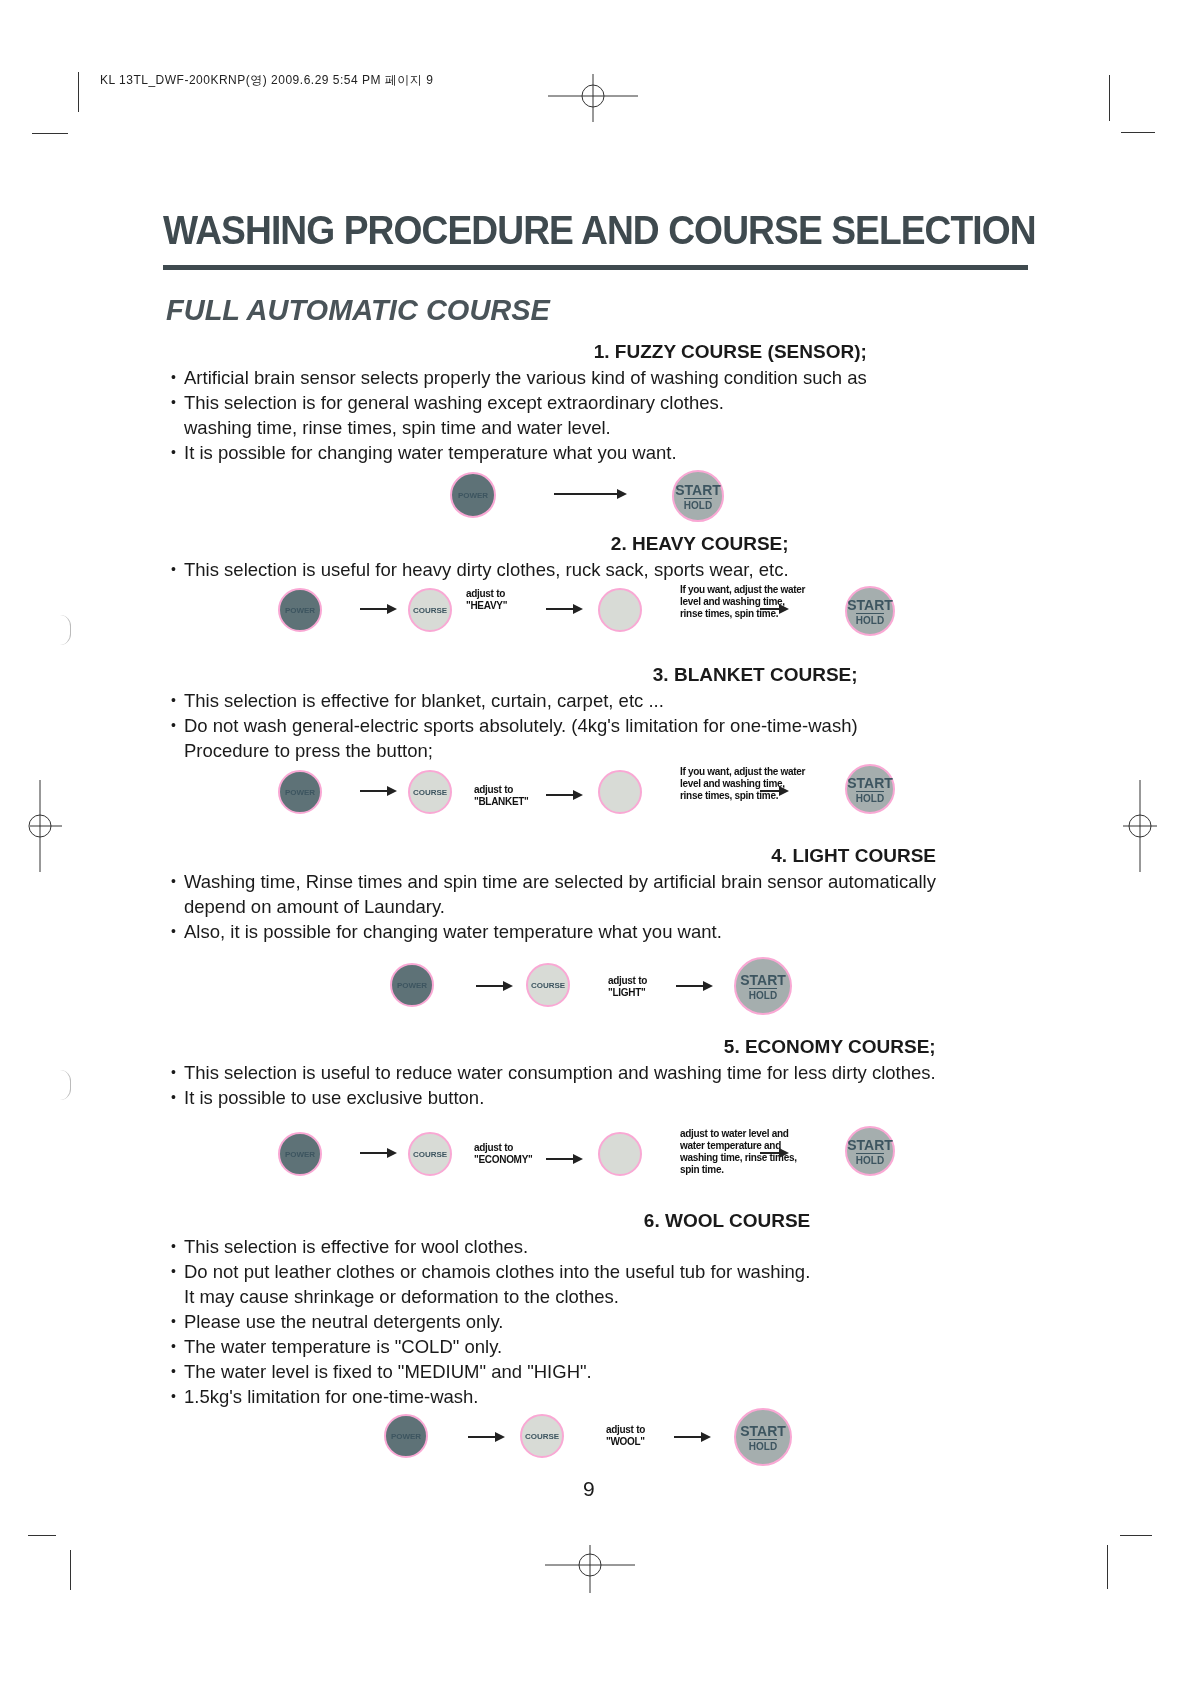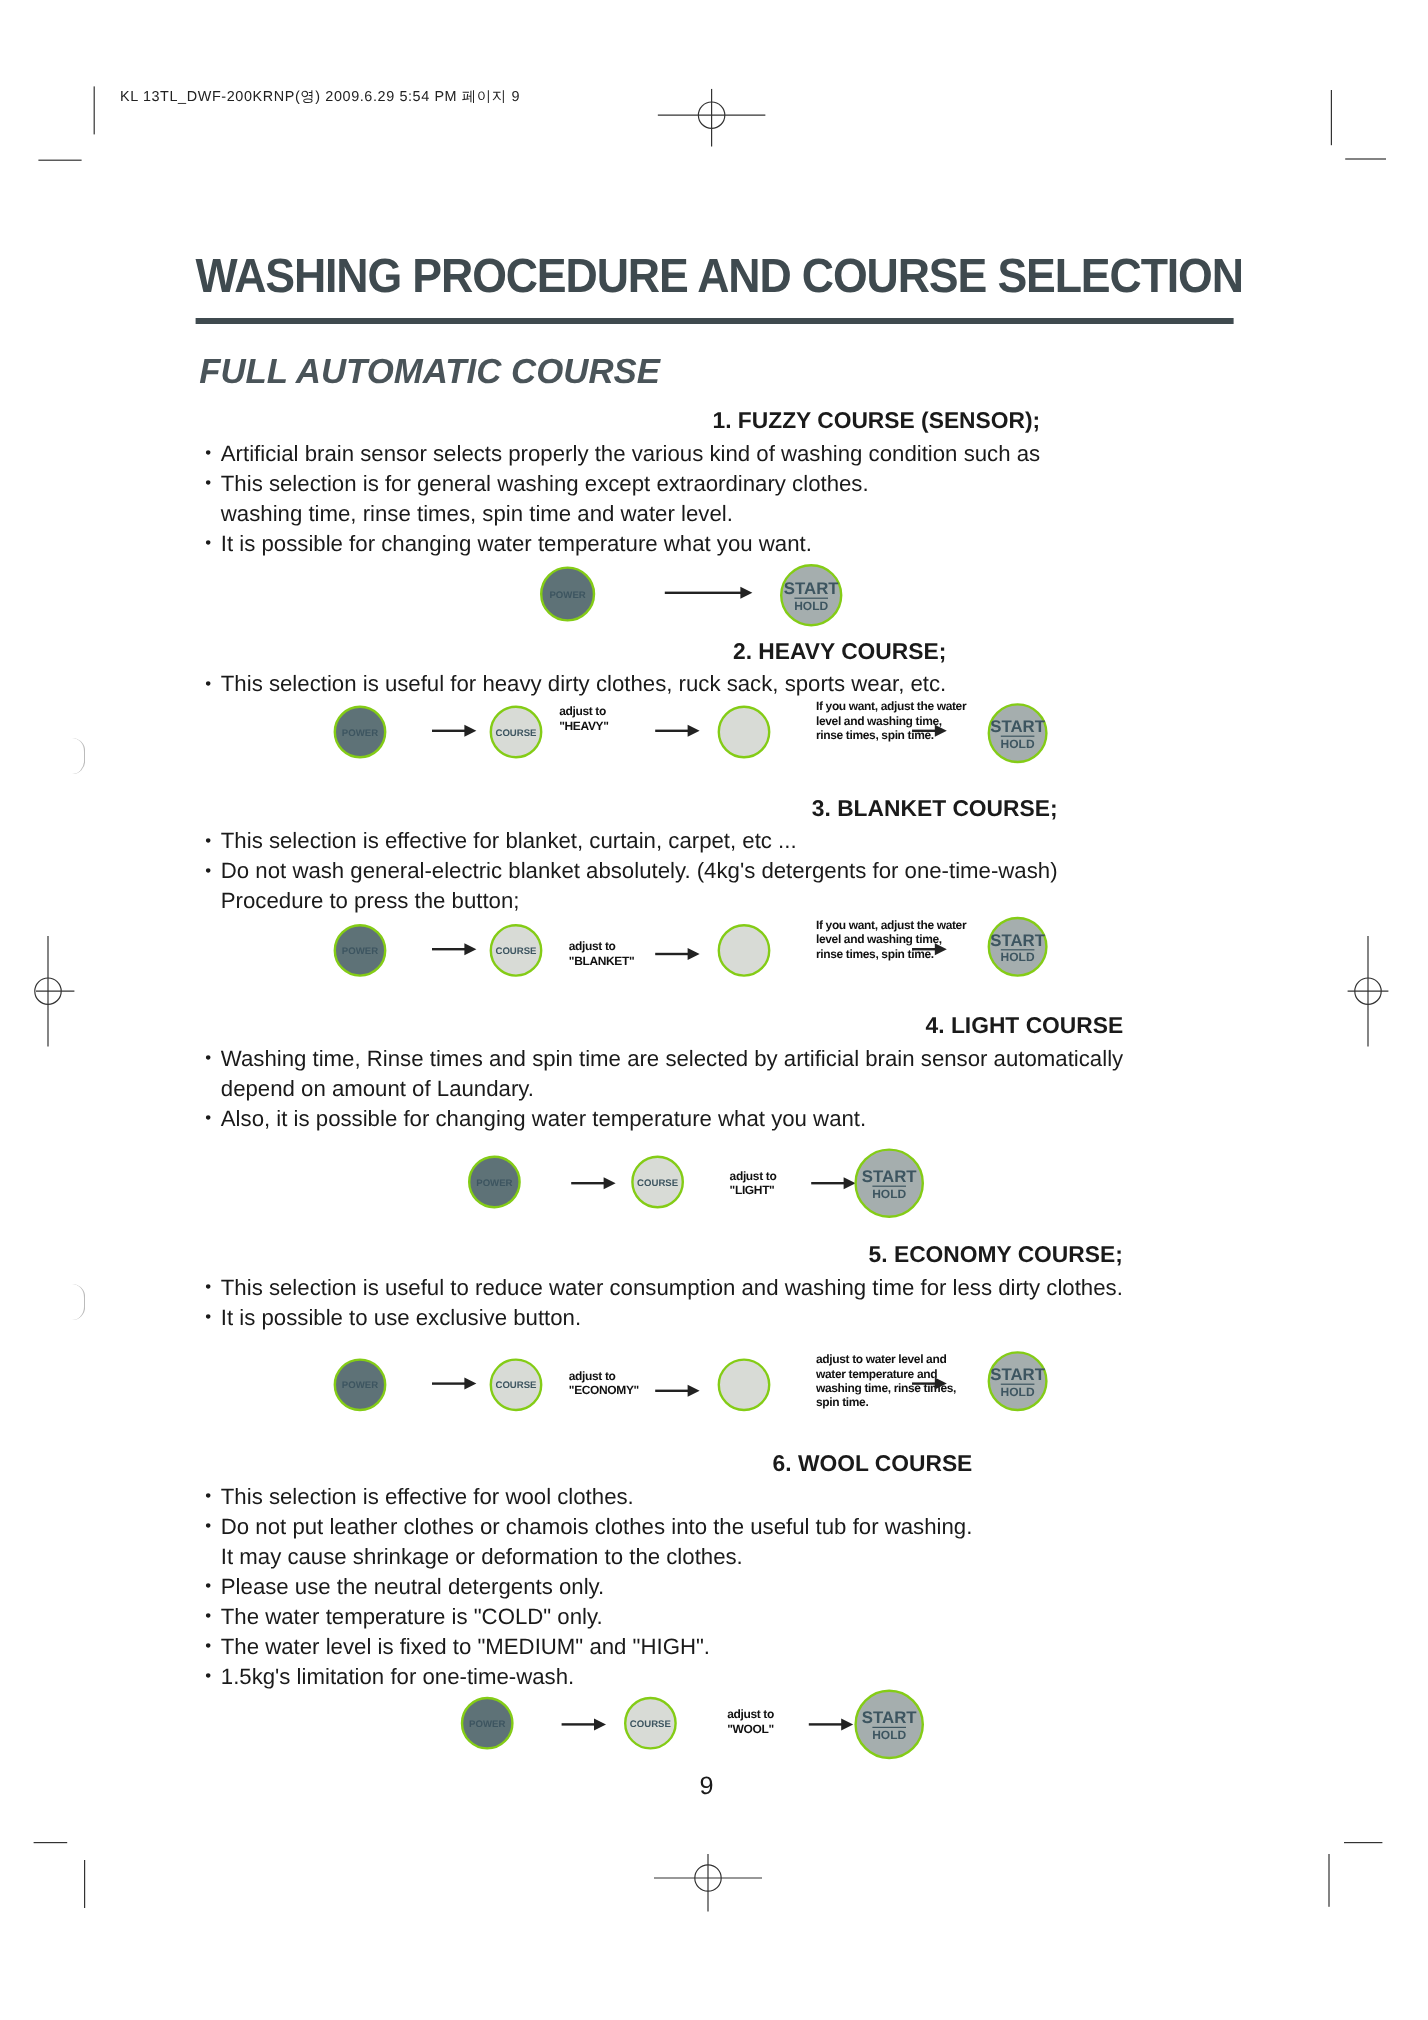--- a/index.html
+++ b/index.html
@@ -13,25 +13,25 @@
                   letter-spacing: -1px; transform: scaleX(0.93); transform-origin: left top; white-space: nowrap; }
     .title-rule { left: 163px; top: 265px; width: 865px; height: 5px; background: #3f4a4f; }
     .section-title { left: 166px; top: 294px; font-size: 29px; font-weight: bold; font-style: italic; color: #4a5459; }
     .course { position: absolute; left: 160px; }
     .course h2 { margin: 0; font-size: 19px; font-weight: bold; color: #1a1a1a; text-align: right; }
     .course ul { margin: 2px 0 0 0; padding: 0 0 0 24px; list-style: none; }
     .course li { font-size: 18.5px; line-height: 25px; position: relative; }
     .course li::before { content: "•"; position: absolute; left: -13px; font-size: 14px; }
     .course li.cont::before { content: ""; }
     .diagram { position: absolute; }
-    .btn { position: absolute; border-radius: 50%; border: 2px solid #84cc16; display: flex; align-items: center; justify-content: center; font-size: 8px; color: #3d5560; font-weight: bold; }
+    .btn { position: absolute; border-radius: 50%; border: 2px solid #f9a8d4; display: flex; align-items: center; justify-content: center; font-size: 8px; color: #3d5560; font-weight: bold; }
     .btn.power { background: #5e7277; }
     .btn.course { background: #d8dbd6; }
     .btn.blank { background: #d8dbd6; }
-    .btn.start { background: #a5aeae; flex-direction: column; font-size: 14px; }
+    .btn.start { background: #a5aeae; flex-direction: column; font-size: 14px; margin-left: 22px; }
     .btn.start span.hold { font-size: 10px; border-top: 1.5px solid #3d5560; padding-top: 1px; }
     .arrow { position: absolute; height: 2px; background: #222; }
     .arrow::after { content: ""; position: absolute; right: -3px; top: -4px; border-left: 10px solid #222; border-top: 5px solid transparent; border-bottom: 5px solid transparent; }
     .note { position: absolute; font-size: 10px; line-height: 12px; color: #111; letter-spacing: -0.3px; font-weight: bold; }
     .page-number { left: 583px; top: 1477px; font-size: 21px; }
     .crosshair { position: absolute; }
   </style>
 </head>
 <body>
 
@@ -105,21 +105,21 @@
   <div class="btn start" style="left:545px;top:-2px;width:46px;height:46px;">
       <span>START</span>
       <span class="hold">HOLD</span>
     </div>
 </div>
 
 <div class="course" style="top:664px;">
   <h2>3. BLANKET COURSE;</h2>
   <ul>
     <li>This selection is effective for blanket, curtain, carpet, etc ...</li>
-    <li>Do not wash general-electric blanket absolutely. (4kg's detergents for one-time-wash)</li>
+    <li>Do not wash general-electric sports absolutely. (4kg's limitation for one-time-wash)</li>
     <li class="cont">Procedure to press the button;</li>
   </ul>
 </div>
 <div class="diagram" style="left:278px;top:770px;">
   <div class="btn power" style="left:0;top:0;width:40px;height:40px;">
       <span>POWER</span>
     </div>
   <div class="arrow" style="left:82px;top:20px;width:34px;"></div>
   <div class="btn course" style="left:130px;top:0;width:40px;height:40px;">
       <span>COURSE</span>

